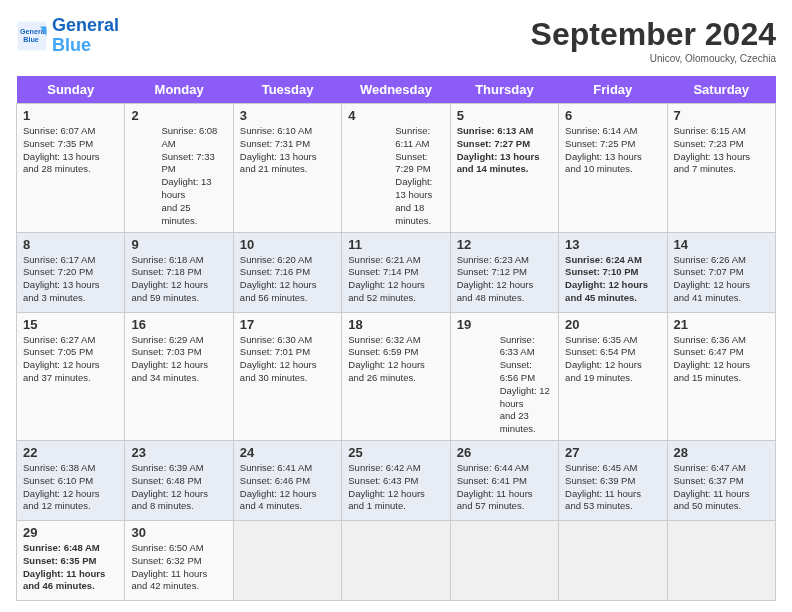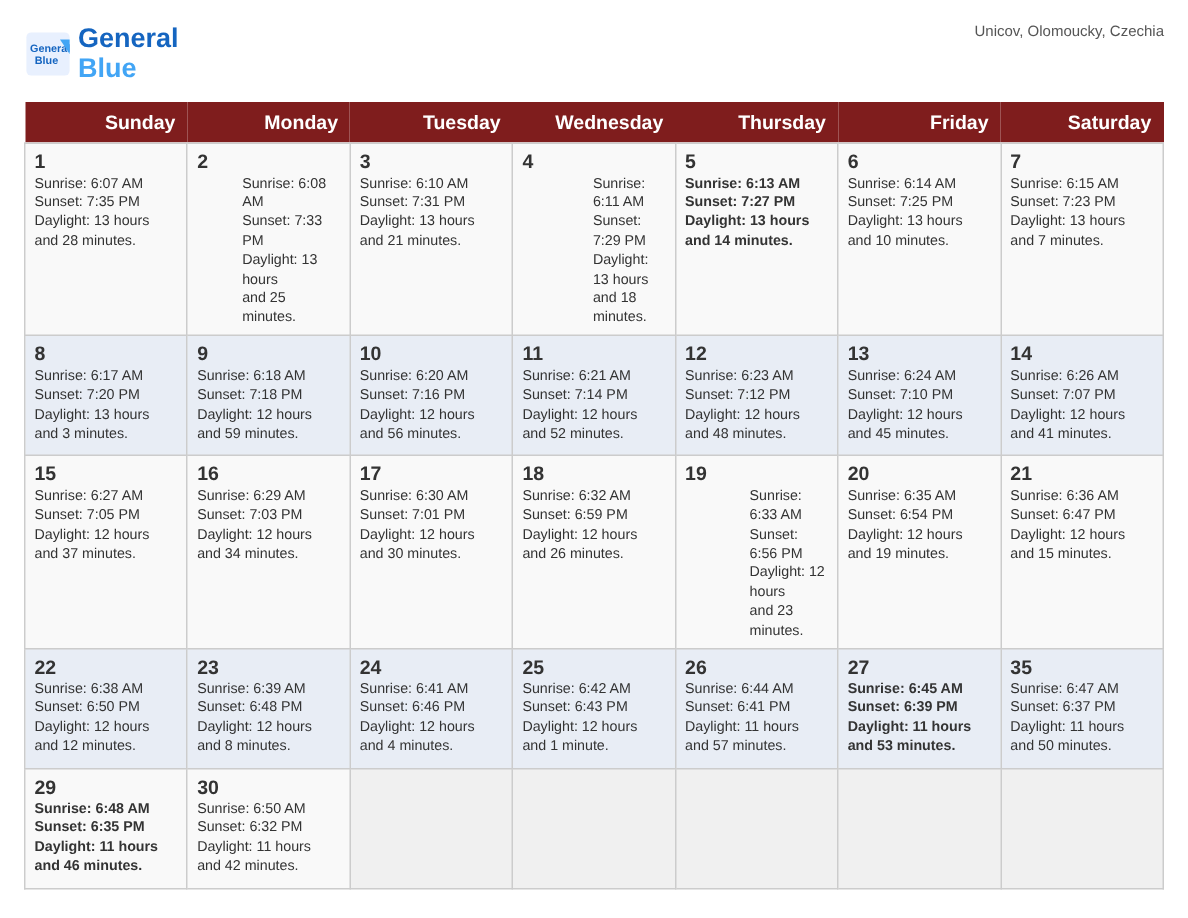--- a/index.html
+++ b/index.html
@@ -45,23 +45,23 @@
     .location-title {
       font-size: 10px;
       color: #555;
     }
     table {
       width: 100%;
       border-collapse: collapse;
       table-layout: fixed;
     }
     thead tr th {
-      background: #7f1d1d;
+      background: #8b5cf6;
       color: #fff;
-      text-align: right;
+      text-align: center;
       padding: 6px 8px;
       font-size: 13px;
       font-weight: bold;
     }
     tbody tr td {
       border: 1px solid #ccc;
       vertical-align: top;
       padding: 4px 6px;
       font-size: 10px;
       color: #333;
@@ -100,20 +100,21 @@
       <text x="9" y="28" font-size="9" fill="#1565c0" font-weight="bold">Blue</text>
       <polygon points="30,8 38,8 38,20" fill="#42a5f5"></polygon>
     </svg>
     <div>
       <div class="logo-text">
         <span>General</span><br><span style="color:#42a5f5">Blue</span>
       </div>
     </div>
   </div>
   <div class="title-block">
+    <div class="month-title">September 2024</div>
     <div class="location-title">Unicov, Olomoucky, Czechia</div>
   </div>
 </div>
 
 <table>
   <thead>
     <tr>
     <th>Sunday</th>
         <th>Monday</th>
         <th>Tuesday</th>
@@ -206,21 +207,21 @@
         </td>
         <td>
           <span class="day-number">12</span>
           <div class="day-info" style="white-space: pre-line;">Sunrise: 6:23 AM
 Sunset: 7:12 PM
 Daylight: 12 hours
 and 48 minutes.</div>
         </td>
         <td>
           <span class="day-number">13</span>
-          <div class="day-info" style="white-space: pre-line;">Sunrise: 6:24 AM
+          <div class="day-info" style="white-space: pre-line; font-weight: bold;">Sunrise: 6:24 AM
 Sunset: 7:10 PM
 Daylight: 12 hours
 and 45 minutes.</div>
         </td>
         <td>
           <span class="day-number">14</span>
           <div class="day-info" style="white-space: pre-line;">Sunrise: 6:26 AM
 Sunset: 7:07 PM
 Daylight: 12 hours
 and 41 minutes.</div>
@@ -274,21 +275,21 @@
           <div class="day-info" style="white-space: pre-line;">Sunrise: 6:36 AM
 Sunset: 6:47 PM
 Daylight: 12 hours
 and 15 minutes.</div>
         </td>
       </tr>
       <tr>
         <td>
           <span class="day-number">22</span>
           <div class="day-info" style="white-space: pre-line;">Sunrise: 6:38 AM
-Sunset: 6:50 PM
+Sunset: 6:10 PM
 Daylight: 12 hours
 and 12 minutes.</div>
         </td>
         <td>
           <span class="day-number">23</span>
           <div class="day-info" style="white-space: pre-line;">Sunrise: 6:39 AM
 Sunset: 6:48 PM
 Daylight: 12 hours
 and 8 minutes.</div>
         </td>
@@ -308,27 +309,27 @@
         </td>
         <td>
           <span class="day-number">26</span>
           <div class="day-info" style="white-space: pre-line;">Sunrise: 6:44 AM
 Sunset: 6:41 PM
 Daylight: 11 hours
 and 57 minutes.</div>
         </td>
         <td>
           <span class="day-number">27</span>
-          <div class="day-info" style="white-space: pre-line; font-weight: bold;">Sunrise: 6:45 AM
+          <div class="day-info" style="white-space: pre-line;">Sunrise: 6:45 AM
 Sunset: 6:39 PM
 Daylight: 11 hours
 and 53 minutes.</div>
         </td>
         <td>
-          <span class="day-number">35</span>
+          <span class="day-number">28</span>
           <div class="day-info" style="white-space: pre-line;">Sunrise: 6:47 AM
 Sunset: 6:37 PM
 Daylight: 11 hours
 and 50 minutes.</div>
         </td>
       </tr>
       <tr>
         <td>
           <span class="day-number">29</span>
           <div class="day-info" style="white-space: pre-line; font-weight: bold;">Sunrise: 6:48 AM

